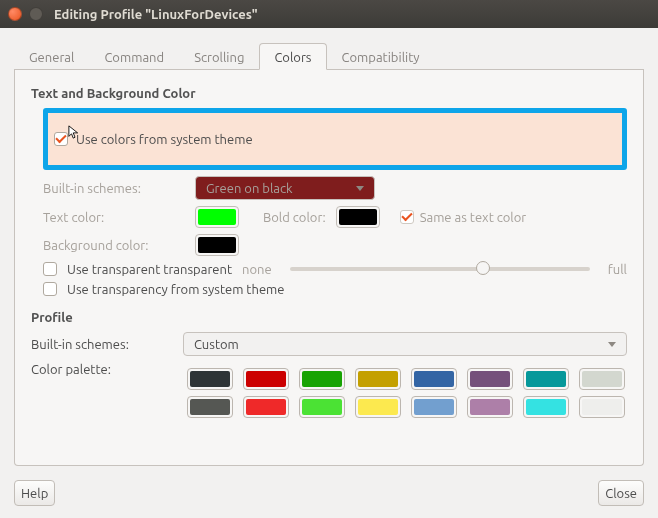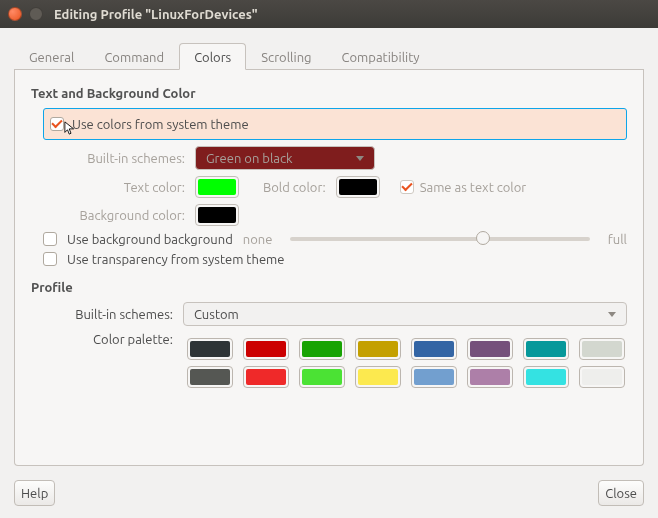--- a/index.html
+++ b/index.html
@@ -75,21 +75,20 @@
     font-weight: bold;
     color: #525252;
     margin: 4px 0 8px 0;
   }
   .section-title.second { margin-top: 14px; }
   .row {
     display: flex;
     align-items: center;
     margin: 6px 0 6px 12px;
     gap: 10px;
-    text-align: right;
   }
   .checkbox {
     width: 14px; height: 14px;
     border: 1px solid #b0a99f;
     border-radius: 3px;
     background: #fff;
     display: inline-flex;
     align-items: center;
     justify-content: center;
     flex-shrink: 0;
@@ -97,23 +96,23 @@
   .checkbox.checked::after {
     content: "";
     width: 8px; height: 4px;
     border-left: 2px solid #e95420;
     border-bottom: 2px solid #e95420;
     transform: rotate(-45deg) translate(1px,-1px);
   }
   .checkbox.disabled { border-color: #cfcac3; }
   .hl-row {
     background: #fbe3d5;
-    border: 1px solid #0ea5e9;
+    border: 5px solid #0ea5e9;
     border-radius: 3px;
-    padding: 8px 6px;
+    padding: 19px 6px;
     margin-left: 12px;
     display: flex;
     align-items: center;
     gap: 8px;
     position: relative;
   }
   .cursor {
     position: absolute;
     left: 20px; top: 12px;
     width: 14px; height: 14px;
@@ -203,22 +202,22 @@
     <div class="tb-btn tb-close"></div>
     <div class="tb-btn tb-min"></div>
     <div class="title">Editing Profile "LinuxForDevices"</div>
   </div>
 
   <div class="content">
 
     <div class="tabs">
       <div class="tab">General</div>
       <div class="tab">Command</div>
+      <div class="tab">Scrolling</div>
       <div class="tab active">Colors</div>
-      <div class="tab">Scrolling</div>
       <div class="tab">Compatibility</div>
     </div>
 
     <div class="panel">
 
       <div class="section-title">Text and Background Color</div>
 
       <div class="hl-row">
         <span class="checkbox checked"></span>
         <span>Use colors from system theme</span>
@@ -254,21 +253,21 @@
 
       <div class="row">
         <span class="grid-label label-dis">Background color:</span>
         <span class="swatch-btn">
             <span class="swatch-inner" id="sw-bg" style="background: rgb(0, 0, 0);"></span>
           </span>
       </div>
 
       <div class="row">
         <span class="checkbox"></span>
-        <span>Use background background</span>
+        <span>Use transparent transparent</span>
         <span class="label-dis">none</span>
         <span class="slider-track">
           <span class="slider-thumb"></span>
         </span>
         <span class="label-dis">full</span>
       </div>
 
       <div class="row">
         <span class="checkbox"></span>
         <span>Use transparency from system theme</span>

